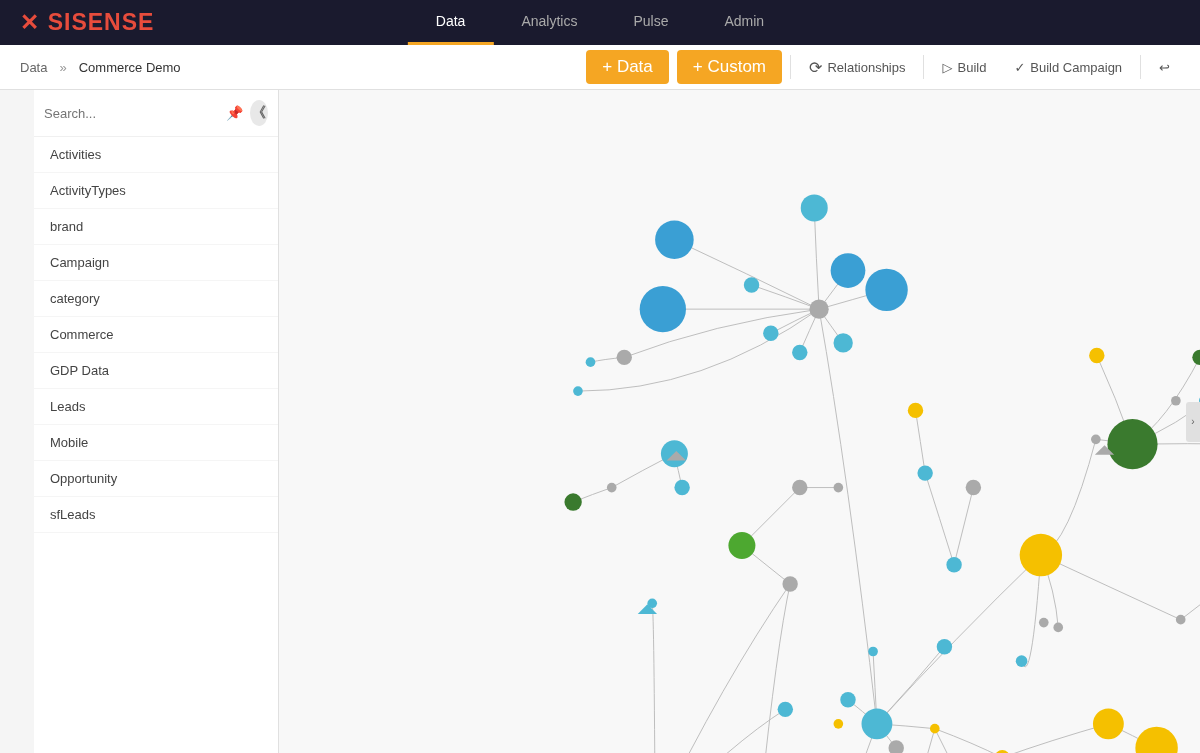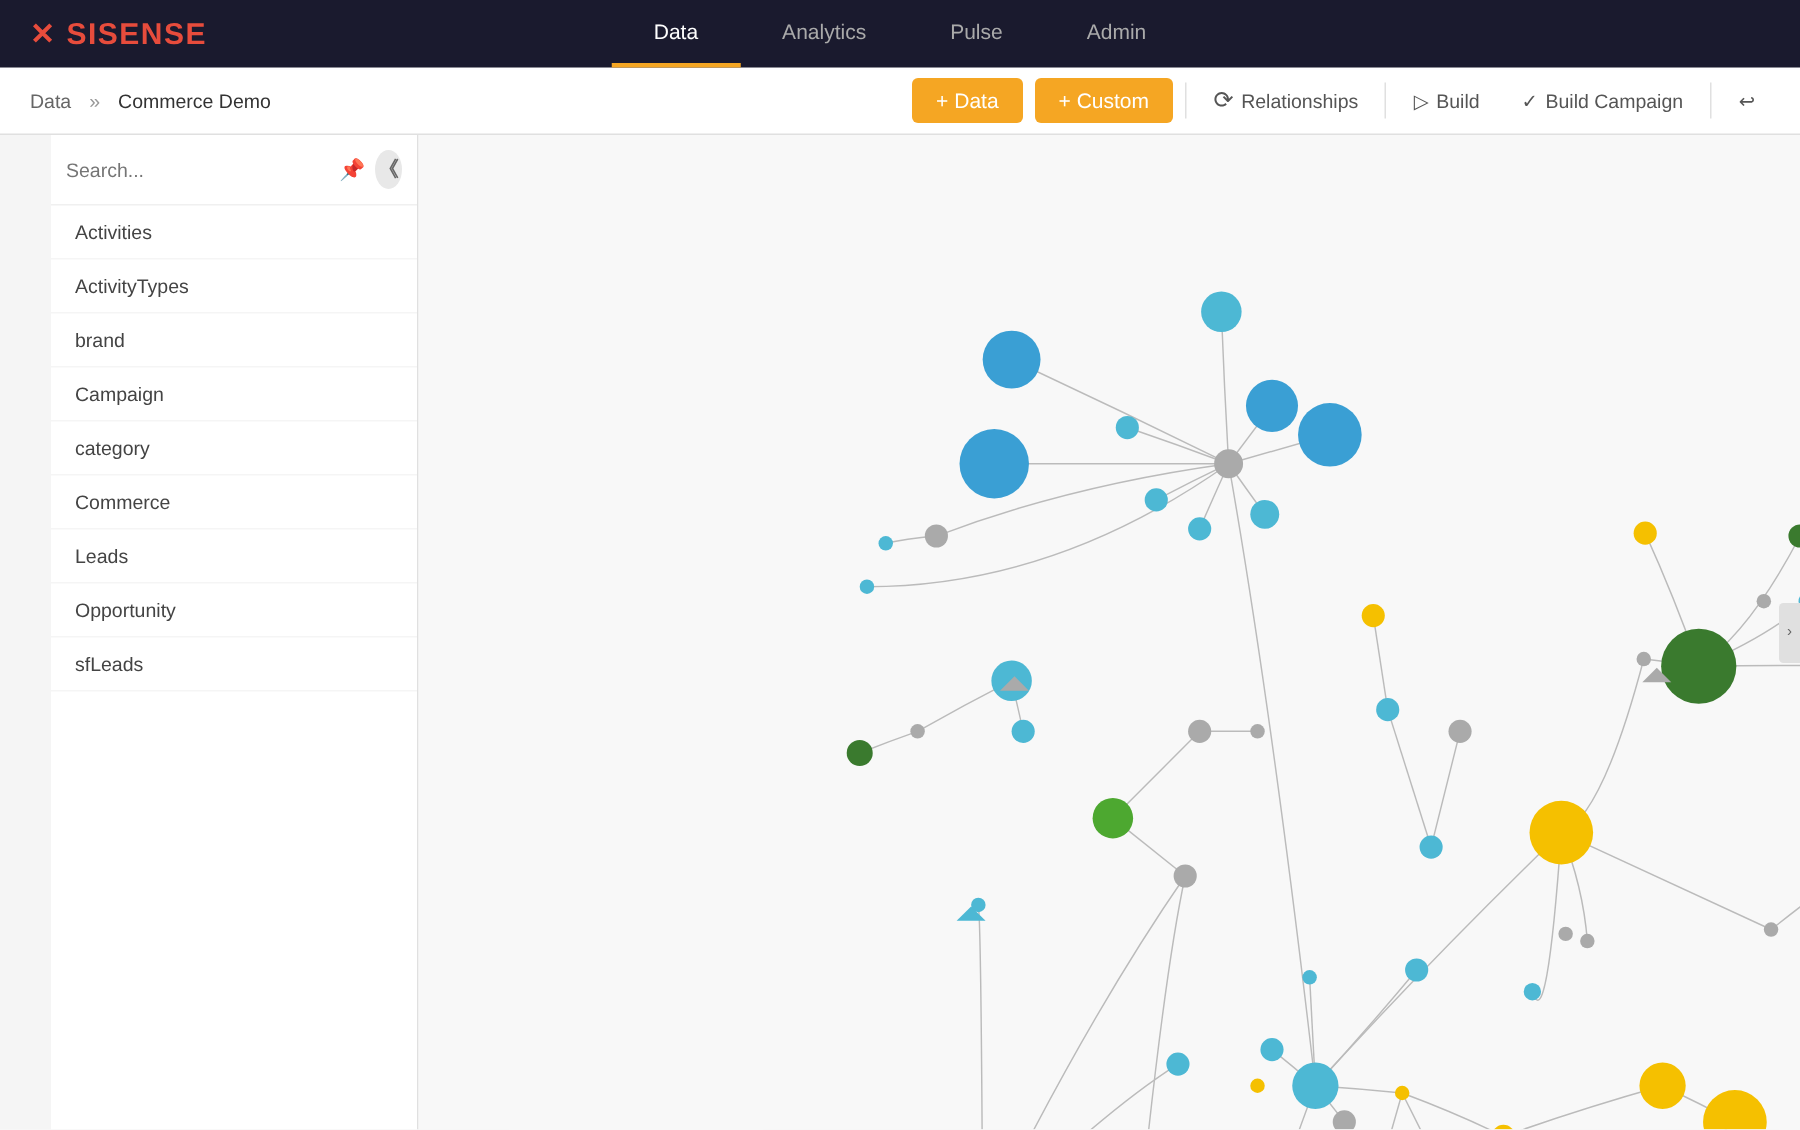--- a/index.html
+++ b/index.html
@@ -10,21 +10,21 @@
       height: 45px;
       background: #1a1a2e;
       display: flex;
       align-items: center;
       padding: 0 20px;
       position: relative;
     }
     .logo {
       color: #fff;
       font-weight: bold;
-      font-size: 20px;
+      font-size: 23px;
       letter-spacing: 1px;
     }
     .logo span { color: #e74c3c; }
     .nav-tabs {
       position: absolute;
       left: 50%;
       transform: translateX(-50%);
       display: flex;
       gap: 0;
     }
@@ -64,21 +64,21 @@
       display: flex;
       align-items: center;
       gap: 8px;
     }
     .btn-primary {
       background: #f5a623;
       color: #fff;
       border: none;
       padding: 7px 16px;
       border-radius: 4px;
-      font-size: 14px;
+      font-size: 17px;
       cursor: pointer;
       display: flex;
       align-items: center;
       gap: 5px;
       font-weight: 500;
     }
     .btn-text {
       background: none;
       border: none;
       color: #555;
@@ -233,21 +233,23 @@
       <div class="pin-icon">📌</div>
       <div class="collapse-icon">《</div>
     </div>
     <div class="sidebar-list">
       <div class="sidebar-item">Activities</div>
       <div class="sidebar-item">ActivityTypes</div>
       <div class="sidebar-item">brand</div>
       <div class="sidebar-item">Campaign</div>
       <div class="sidebar-item">category</div>
       <div class="sidebar-item">Commerce</div>
+      <div class="sidebar-item">GDP Data</div>
       <div class="sidebar-item">Leads</div>
+      <div class="sidebar-item">Mobile</div>
       <div class="sidebar-item">Opportunity</div>
       <div class="sidebar-item">sfLeads</div>
     </div>
   </div>
 
   <div class="canvas-area">
     <svg class="graph-canvas" viewBox="0 0 955 663" preserveAspectRatio="xMidYMid meet">
       <defs>
         <style>
           .edge { stroke: #bbb; stroke-width: 1; fill: none; }

